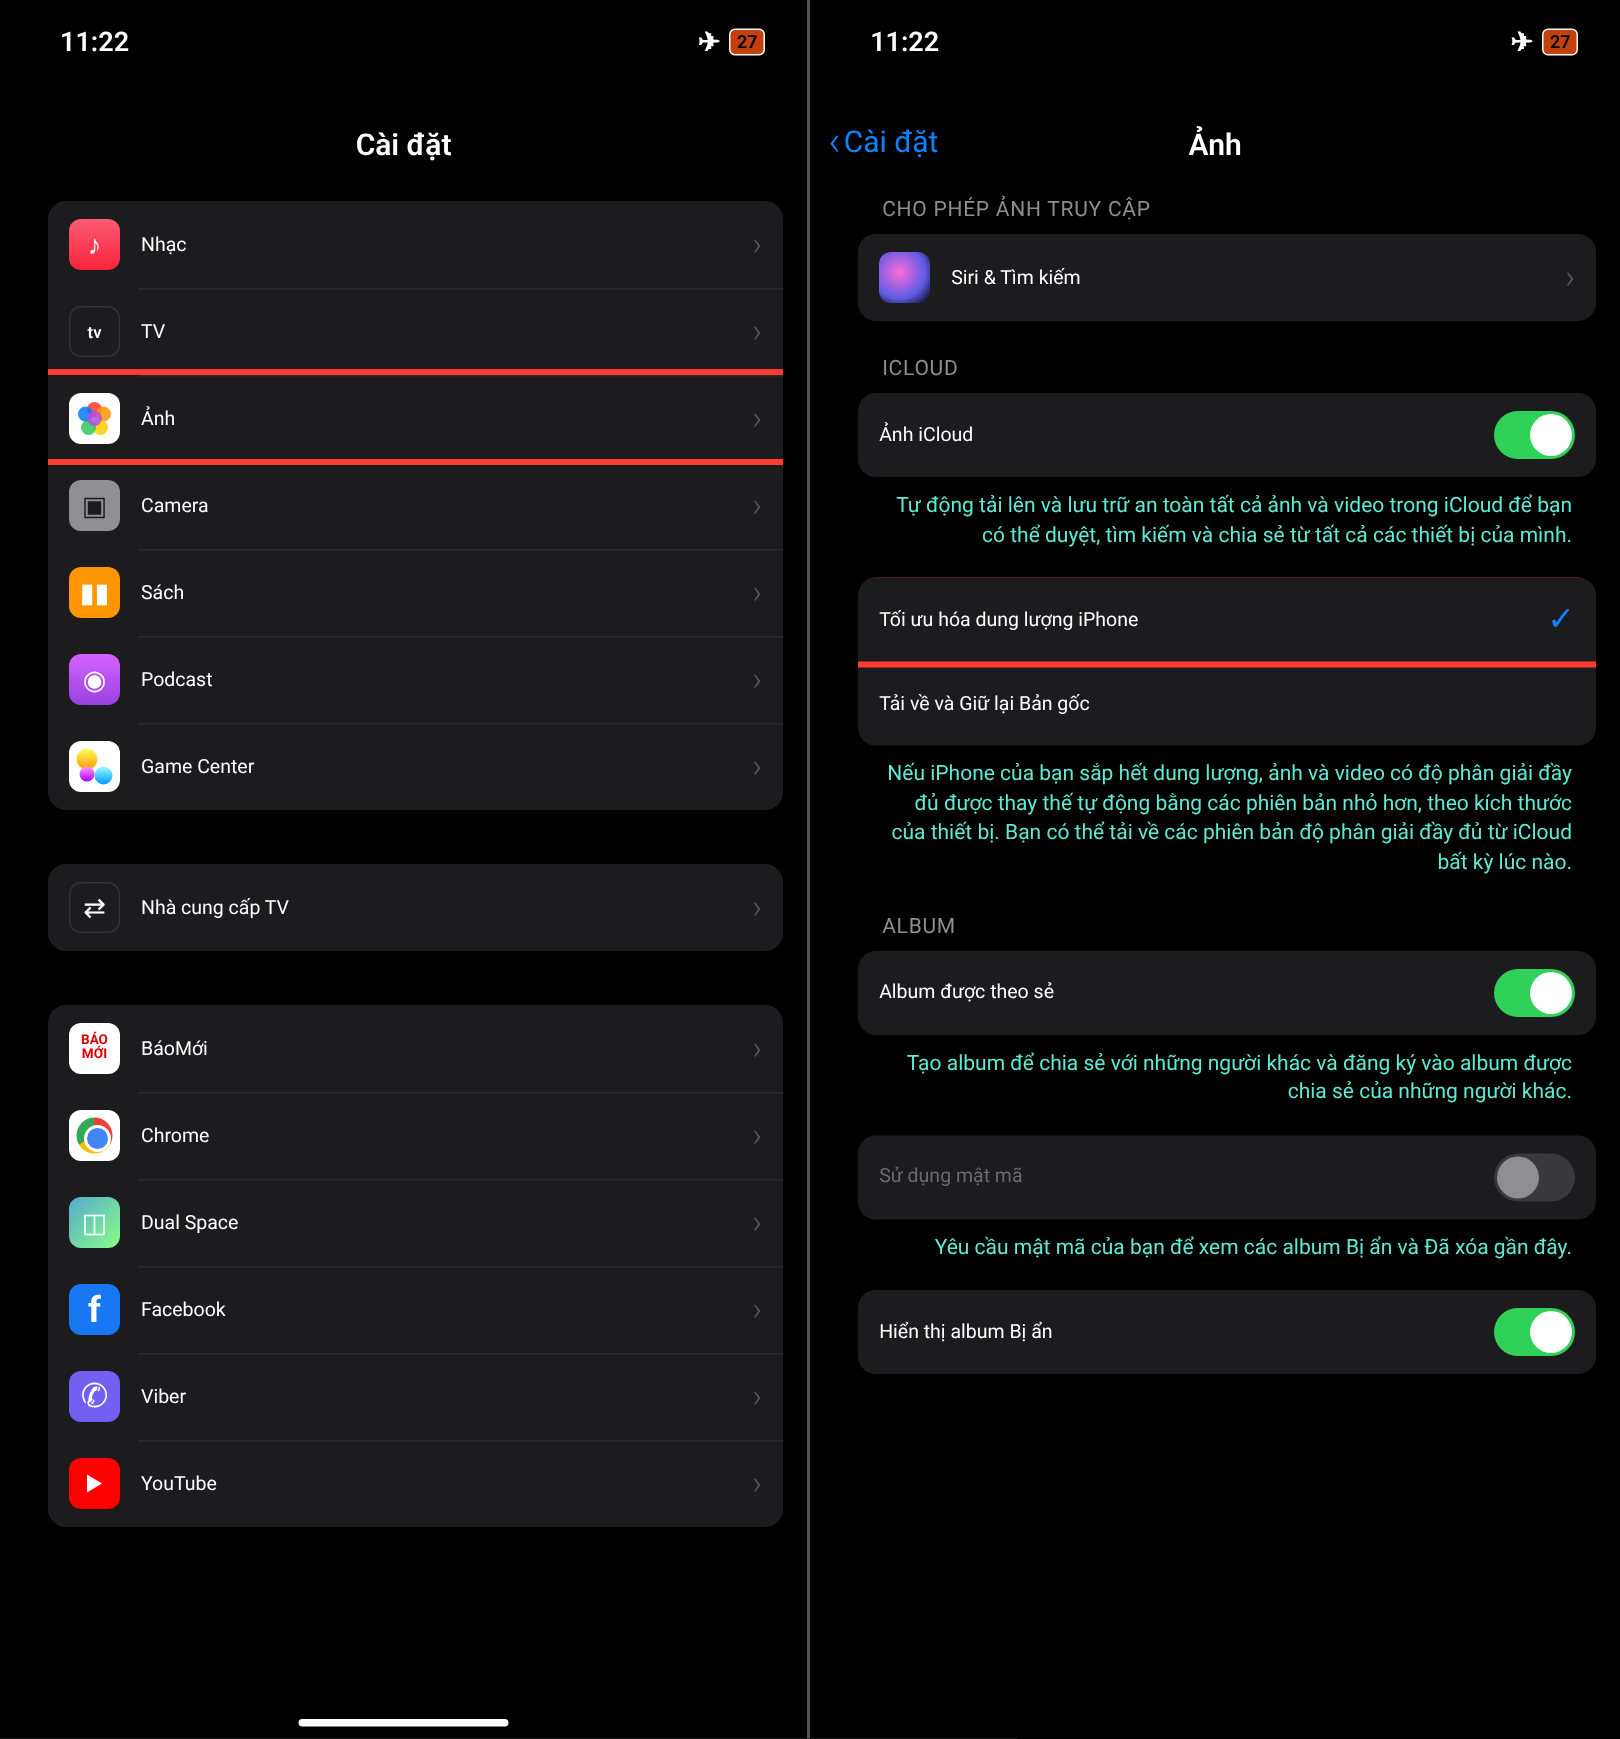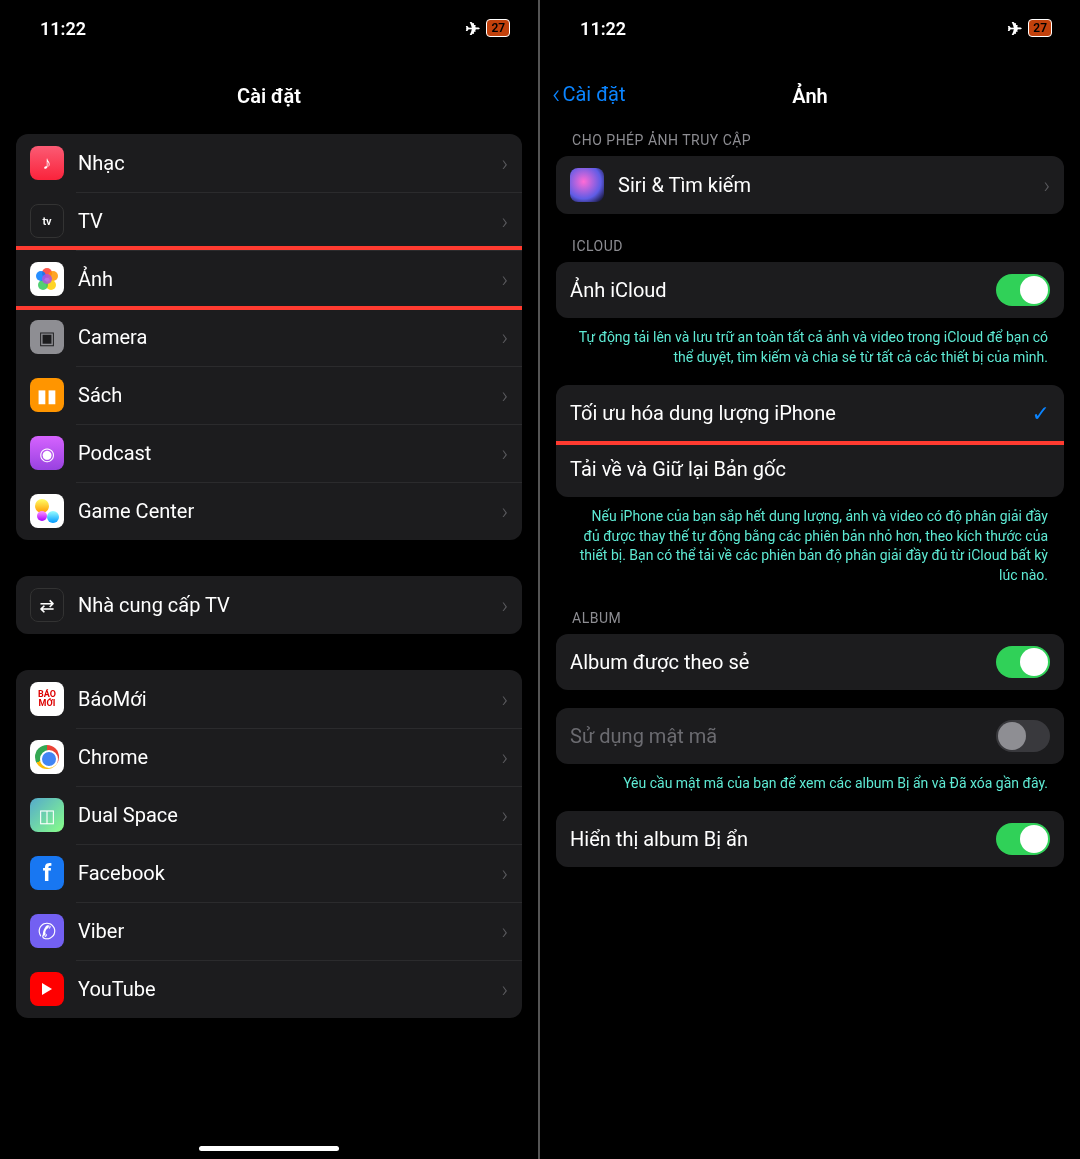--- a/index.html
+++ b/index.html
@@ -65,20 +65,21 @@
     cursor: pointer;
   }
   .back-chevron {
     font-size: 28px;
     line-height: 1;
     font-weight: 300;
     margin-right: 2px;
   }
   .content {
     padding: 0 16px 40px 16px;
+    margin-left: 16px;
   }
   .section-header {
     color: #8d8d92;
     text-transform: uppercase;
     font-size: 14px;
     letter-spacing: 0.5px;
     padding: 24px 16px 8px 16px;
   }
   .group {
     background: #1c1c1e;
@@ -111,21 +112,21 @@
     border-radius: 8px;
     margin-right: 14px;
     display: flex;
     align-items: center;
     justify-content: center;
     font-size: 18px;
     flex-shrink: 0;
   }
   .row-label {
     flex: 1;
-    font-size: 20px;
+    font-size: 13px;
     color: #fff;
   }
   .chevron {
     color: #5a5a5e;
     font-size: 22px;
     font-weight: 300;
   }
   .check { color: #0a84ff; font-size: 22px; }
   .toggle {
     width: 54px;
@@ -393,20 +394,21 @@
 
     <div class="section-header">ALBUM</div>
     <div class="group">
       <div class="row no-icon">
         <div class="row-label">Album được theo sẻ</div>
         <div class="toggle on">
             <div class="knob"></div>
           </div>
       </div>
     </div>
+    <div class="footer-text">Tạo album để chia sẻ với những người khác và đăng ký vào album được chia sẻ của những người khác.</div>
 
     <div style="height:18px"></div>
     <div class="group">
       <div class="row no-icon">
         <div class="row-label disabled-label">Sử dụng mật mã</div>
         <div class="toggle off">
             <div class="knob"></div>
           </div>
       </div>
     </div>

